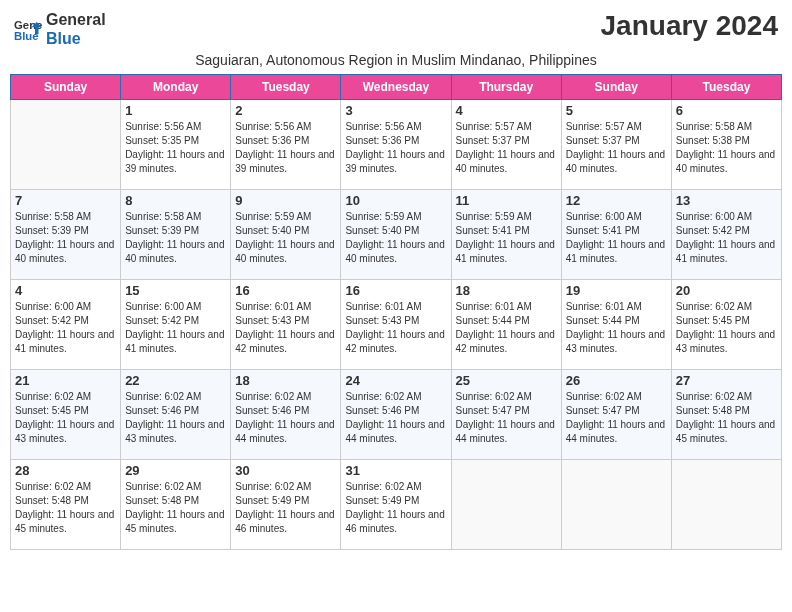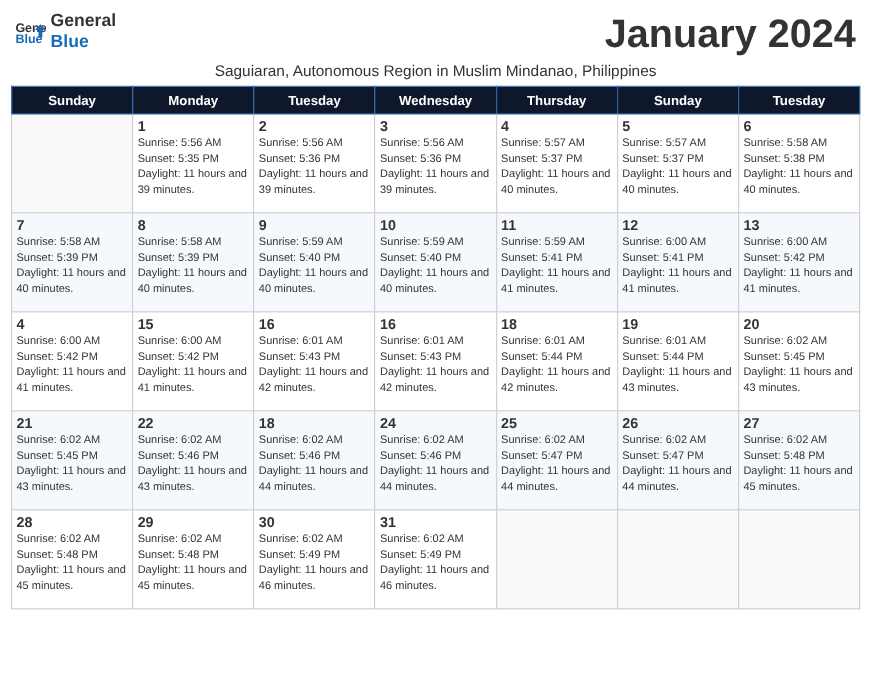--- a/index.html
+++ b/index.html
@@ -21,39 +21,39 @@
       display: flex;
       align-items: center;
       gap: 0;
     }
     .logo-icon {
       width: 28px;
       height: 28px;
       margin-right: 2px;
     }
     .month-title {
-      font-size: 36px;
+      font-size: 28px;
       font-weight: bold;
       color: #333;
       text-align: right;
     }
     .subtitle {
       text-align: center;
       font-size: 14px;
       color: #333;
       margin-bottom: 6px;
       font-weight: normal;
     }
     table {
       width: 100%;
       border-collapse: collapse;
       table-layout: fixed;
     }
     th {
-      background: #0f172a;
+      background: #ec4899;
       color: #fff;
       font-size: 12px;
       font-weight: bold;
       padding: 5px 3px;
       text-align: center;
       border: 1px solid #2b6cb0;
     }
     td {
       border: 1px solid #ccc;
       vertical-align: top;

